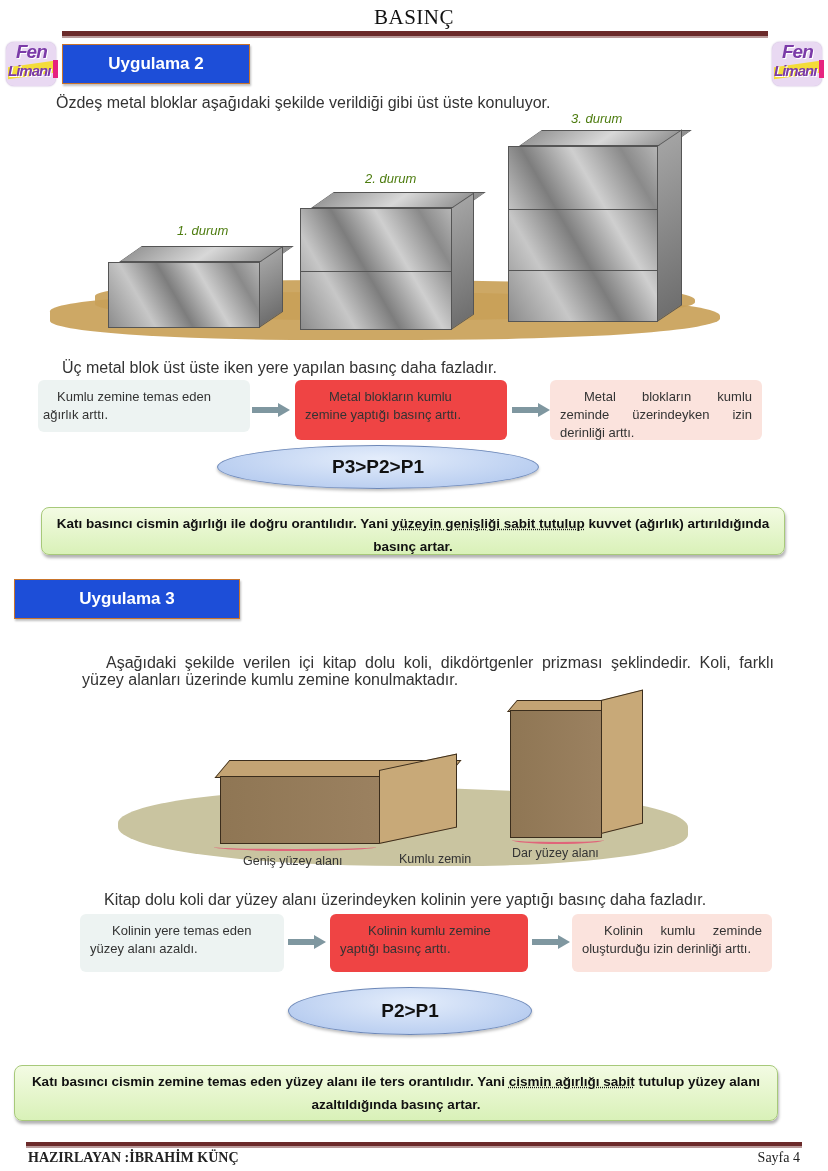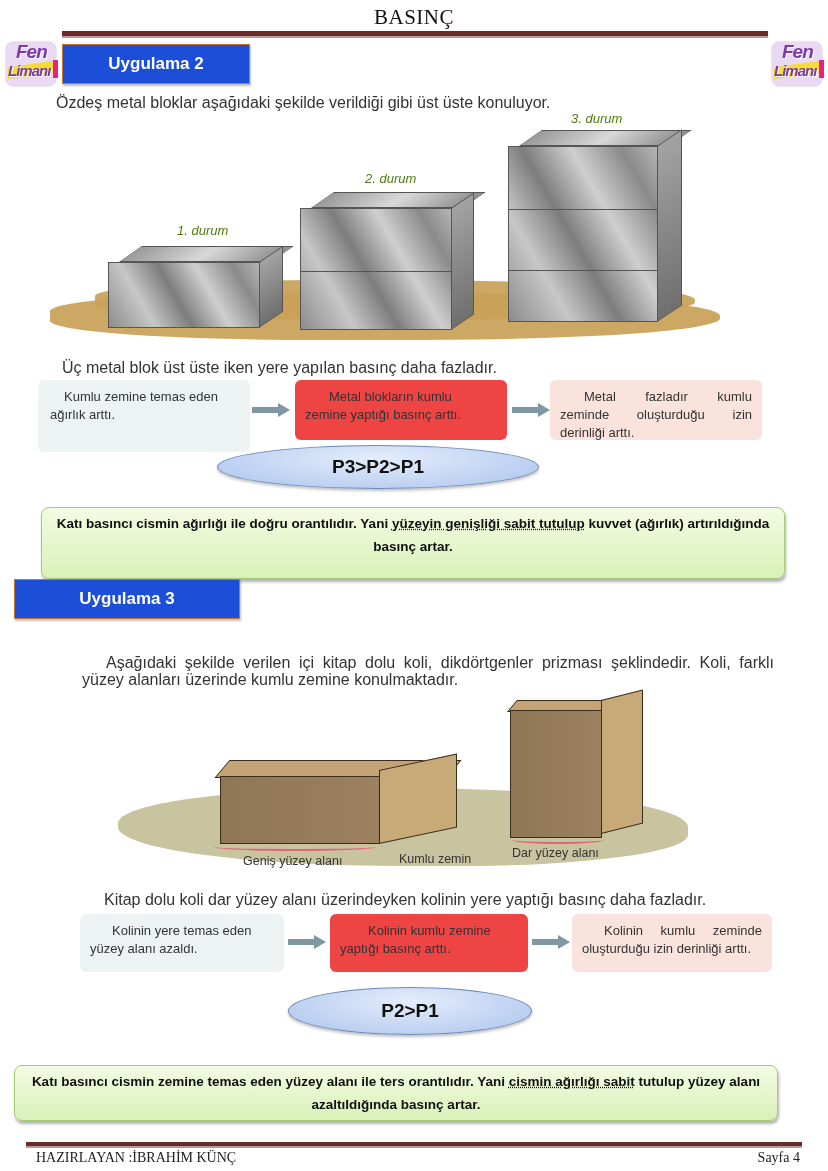--- a/index.html
+++ b/index.html
@@ -49,21 +49,21 @@
   
   .ground { position:absolute; background:#c9c4a0; border-radius:45% 50% 40% 50%; }
   .box-front { position:absolute; background:linear-gradient(90deg,#8f7654,#9b8160); border:1.5px solid #3b2d1c; box-sizing:border-box; }
   .box-side { position:absolute; background:#c8a978; border:1.5px solid #3b2d1c; box-sizing:border-box; }
   .box-top { position:absolute; background:#c4a474; border:1.5px solid #3b2d1c; box-sizing:border-box; }
   .brace { position:absolute; height:6px; border-bottom:2px solid #e0657a; border-radius:0 0 50% 50%; }
   .fig-label { position:absolute; font-size:12.5px; color:#333; }
 
   
   .footer-rule { position:absolute; left:26px; width:776px; top:1142px; height:4px; background:#6b2a2a; border-bottom:2px solid #b99a9a; }
-  .footer-left { position:absolute; left:36px; top:1150px; font-family:"Liberation Serif", serif; font-size:14px; color:#222; }
+  .footer-left { position:absolute; left:28px; top:1150px; font-family:"Liberation Serif", serif; font-size:14px; color:#222;font-weight:bold; }
   .footer-right { position:absolute; right:28px; top:1150px; font-family:"Liberation Serif", serif; font-size:14px; color:#222; }
 </style>
 </head>
 <body>
 
 <div class="logo" style="left:2px;top:2px;">
   <div class="bg"></div>
     <div class="stripe"></div>
     <div class="pink"></div>
   <span class="t1">Fen</span>
@@ -106,35 +106,35 @@
     <div class="top" style="left:11px;top:0;width:150px;height:16px;transform:skewX(-55deg);"></div>
     <div class="front" style="width:150px;height:176px;"></div>
     <div class="seam" style="top:79px;width:150px;"></div>
     <div class="seam" style="top:140px;width:150px;"></div>
     <div class="side" style="left:149px;top:16px;width:25px;height:176px;transform:skewY(-34deg);"></div>
   </div>
 </div>
 
 <div class="para" style="left:62px;top:359px;">Üç metal blok üst üste iken yere yapılan basınç daha fazladır.</div>
 
-<div class="flow c1" style="left:38px;top:380px;width:212px;height:72px;padding-left:12px;text-indent:14px;">Kumlu zemine temas eden ağırlık arttı.</div>
+<div class="flow c1" style="left:38px;top:380px;width:212px;height:52px;padding-left:5px;text-indent:14px;">Kumlu zemine temas eden ağırlık arttı.</div>
 <div class="arrow" style="left:252px;top:403px;">
     <div class="shaft"></div>
     <div class="head"></div>
   </div>
 <div class="flow c2" style="left:295px;top:380px;width:212px;height:60px;text-indent:24px;">Metal blokların kumlu zemine yaptığı basınç arttı.</div>
 <div class="arrow" style="left:512px;top:403px;">
     <div class="shaft"></div>
     <div class="head"></div>
   </div>
-<div class="flow c3" style="left:550px;top:380px;width:212px;height:60px;text-indent:24px;text-align:justify;">Metal fazladır kumlu zeminde oluşturduğu izin derinliği arttı.</div>
+<div class="flow c3" style="left:550px;top:380px;width:212px;height:60px;text-indent:24px;text-align:justify;">Metal blokların kumlu zeminde üzerindeyken izin derinliği arttı.</div>
 
 <div class="ellipse" style="left:217px;top:445px;width:320px;height:42px;">P3&gt;P2&gt;P1</div>
 
-<div class="rule" style="left:41px;top:507px;width:744px;height:72px;border-radius:8px;">
+<div class="rule" style="left:41px;top:507px;width:744px;height:48px;border-radius:8px;">
   <span>Katı basıncı cismin ağırlığı ile doğru orantılıdır. Yani </span><span class="u">yüzeyin genişliği sabit tutulup</span><span> kuvvet (ağırlık) artırıldığında basınç artar.</span>
 </div>
 
 <div class="tab" style="left:14px;top:579px;width:224px;height:38px;">Uygulama 3</div>
 <div class="para" style="left:82px;top:654px;width:692px;line-height:17px;text-indent:24px;text-align:justify;">Aşağıdaki şekilde verilen içi kitap dolu koli, dikdörtgenler prizması şeklindedir. Koli, farklı yüzey alanları üzerinde kumlu zemine konulmaktadır.</div>
 
 <div>
   <div class="ground" style="left:118px;top:788px;width:570px;height:78px;"></div>
 
   <div class="box-top" style="left:222px;top:760px;width:232px;height:18px;transform:skewX(-40deg);"></div>

